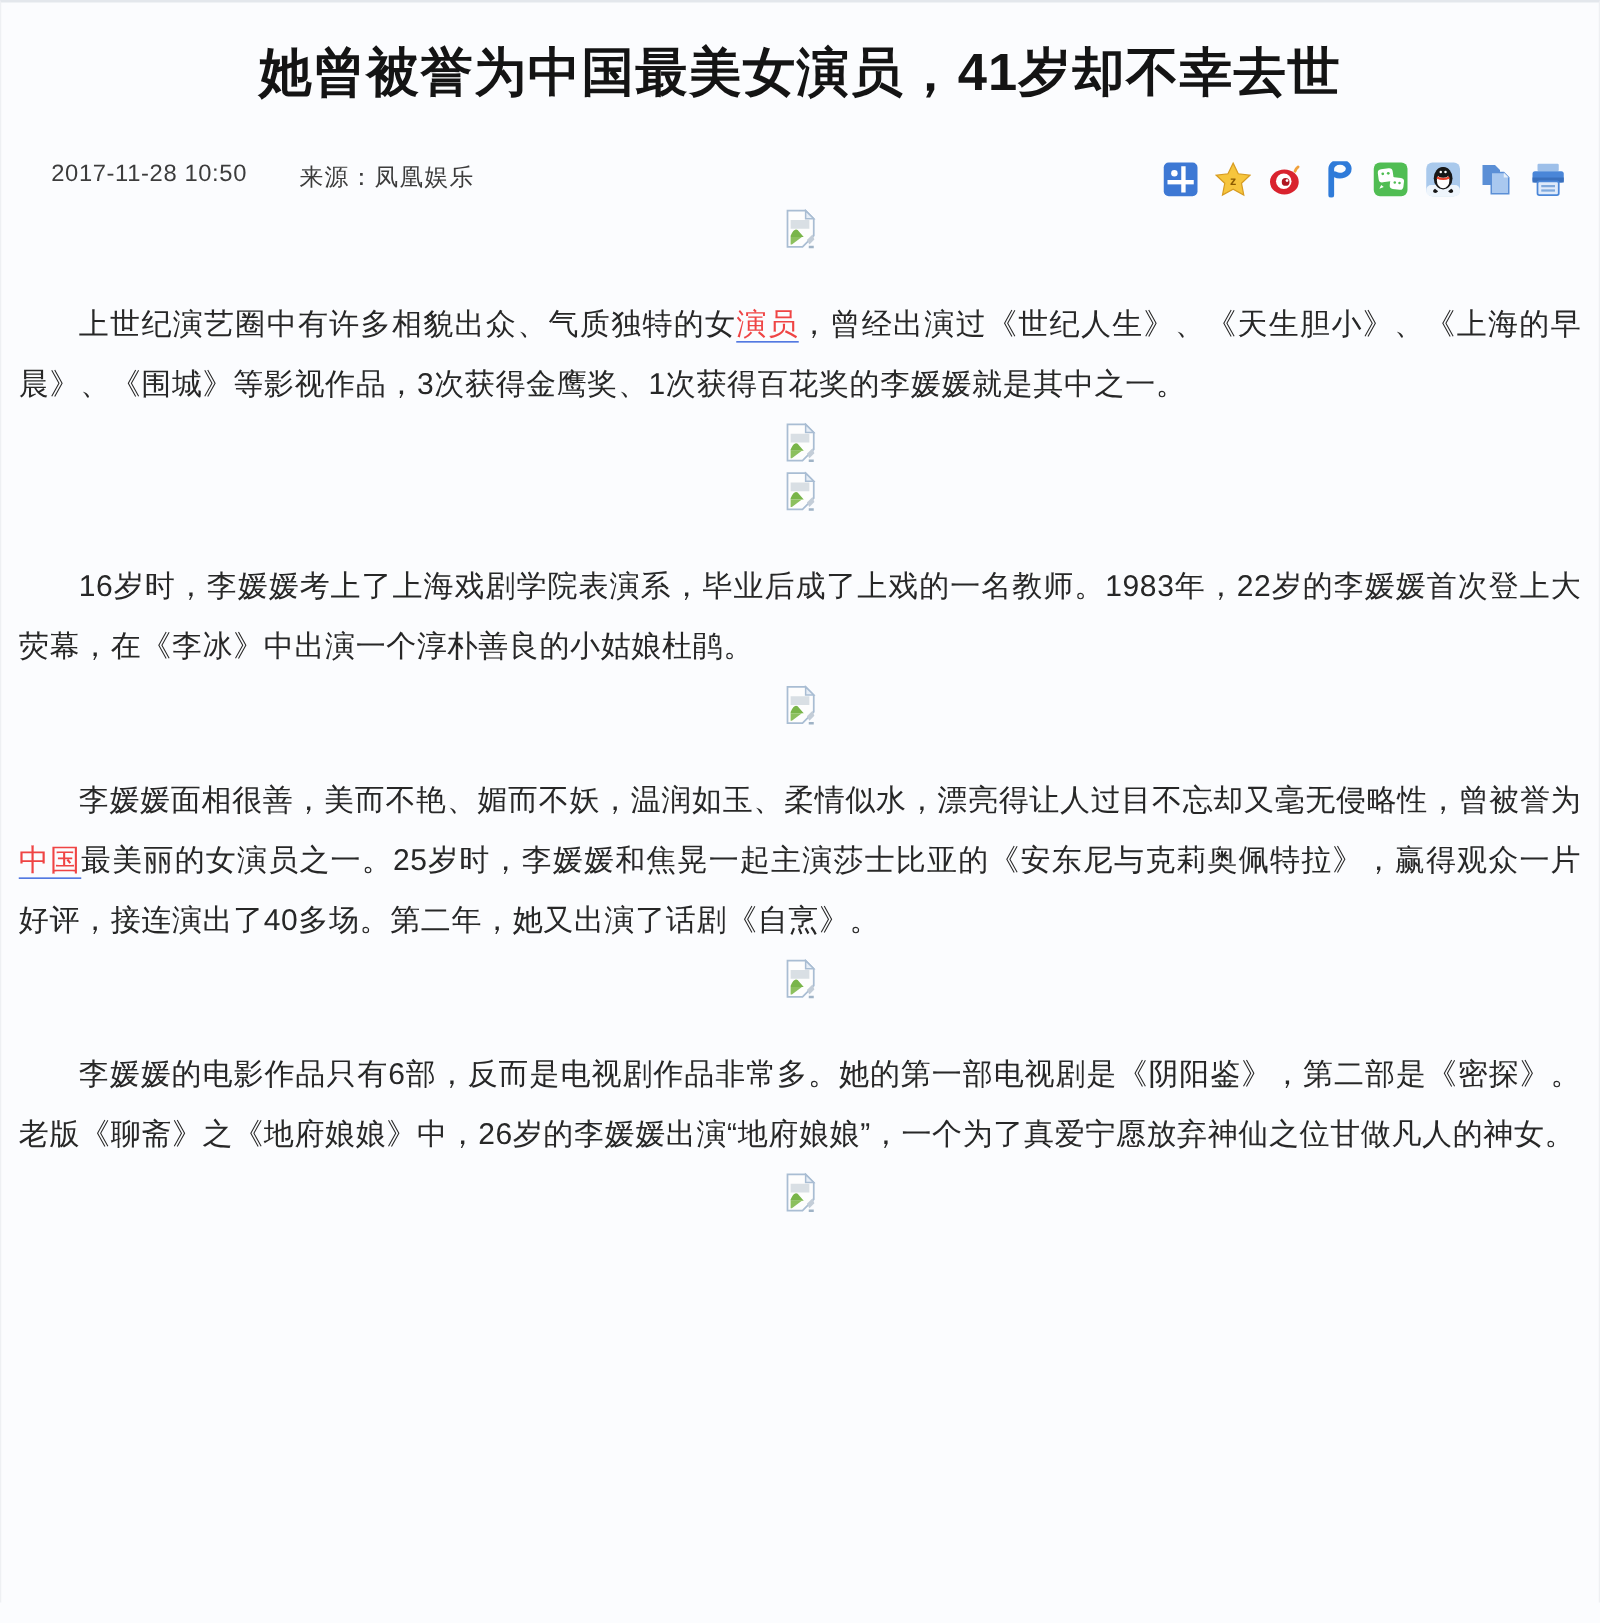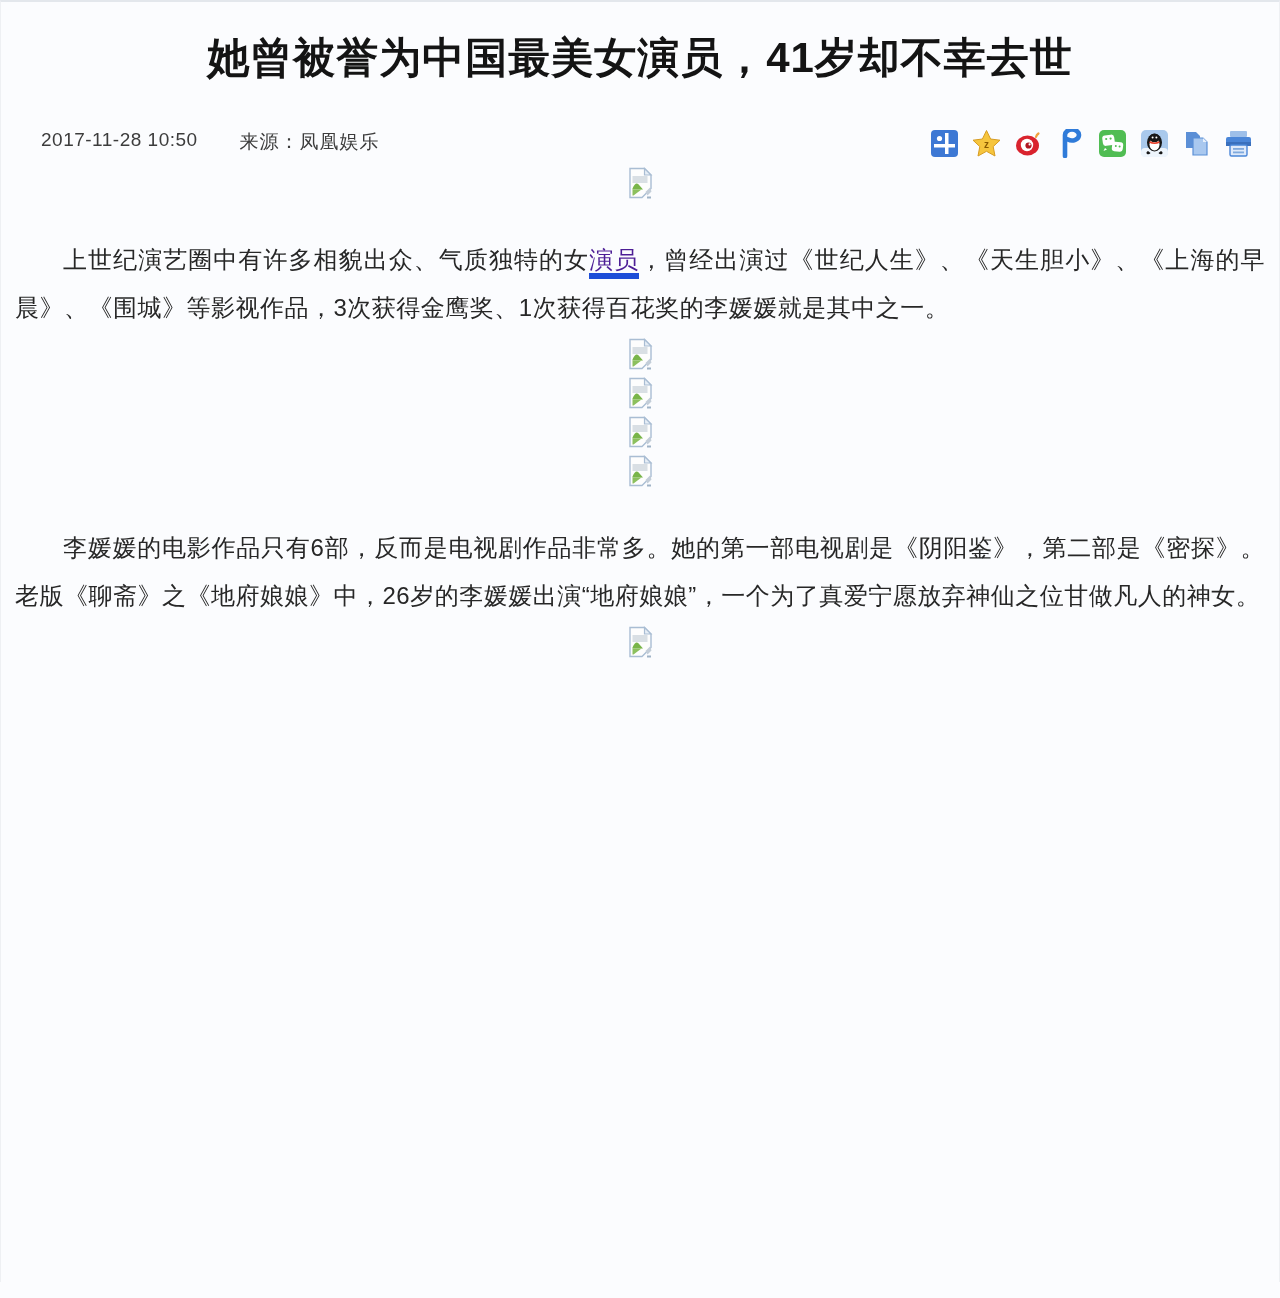--- a/index.html
+++ b/index.html
@@ -61,23 +61,23 @@
     text-indent:2em;
     text-align:justify;
     letter-spacing:.5px;
   }
   .img-ph{
     display:block;
     margin:6px auto 0;
     width:27px;height:33px;
   }
   .inline-link{
-    color:#4c1d95;
+    color:#ef4444;
     text-decoration:none;
-    border-bottom:6px solid #1d4ed8;
+    border-bottom:1px solid #1d4ed8;
     cursor:pointer;
   }
 </style>
 </head>
 <body>
 
 <div class="page">
 
   <h1 class="article-title">她曾被誉为中国最美女演员，41岁却不幸去世</h1>
 
@@ -174,29 +174,31 @@
   </svg>
   <svg class="img-ph" viewBox="0 0 27 33">
     <path d="M3 1.5 H17.5 L24 8 V21.5 L15 30.5 H3 Z" fill="#fdfdfd" stroke="#a9bdd3" stroke-width="1.4"></path>
     <path d="M17.5 1.5 V8 H24 Z" fill="#e7eef6" stroke="#a9bdd3" stroke-width="1.2"></path>
     <rect x="5.5" y="9" width="15" height="7" fill="#d9dfe4"></rect>
     <path d="M5.5 21.5 Q9 13.5 12.5 18.5 L16 22.5 H5.5 Z" fill="#79b549"></path>
     <path d="M5.5 22.5 H14.5 L6.5 28.5 H5.5 Z" fill="#8cc05e"></path>
     <path d="M18.5 25 L23 20.5 L24.5 24.5 L20.5 28.5 Z" fill="#c3cdd8"></path>
     <path d="M20 29.5 h4 v2 h-4 Z" fill="#9fb3c6"></path>
   </svg>
-  <svg class="img-ph" viewBox="0 0 27 33">
-    <path d="M3 1.5 H17.5 L24 8 V21.5 L15 30.5 H3 Z" fill="#fdfdfd" stroke="#a9bdd3" stroke-width="1.4"></path>
-    <path d="M17.5 1.5 V8 H24 Z" fill="#e7eef6" stroke="#a9bdd3" stroke-width="1.2"></path>
-    <rect x="5.5" y="9" width="15" height="7" fill="#d9dfe4"></rect>
-    <path d="M5.5 21.5 Q9 13.5 12.5 18.5 L16 22.5 H5.5 Z" fill="#79b549"></path>
-    <path d="M5.5 22.5 H14.5 L6.5 28.5 H5.5 Z" fill="#8cc05e"></path>
-    <path d="M18.5 25 L23 20.5 L24.5 24.5 L20.5 28.5 Z" fill="#c3cdd8"></path>
-    <path d="M20 29.5 h4 v2 h-4 Z" fill="#9fb3c6"></path>
-  </svg>
+<p class="para">16岁时，李媛媛考上了上海戏剧学院表演系，毕业后成了上戏的一名教师。1983年，22岁的李媛媛首次登上大荧幕，在《李冰》中出演一个淳朴善良的小姑娘杜鹃。</p>
+  <svg class="img-ph" viewBox="0 0 27 33">
+    <path d="M3 1.5 H17.5 L24 8 V21.5 L15 30.5 H3 Z" fill="#fdfdfd" stroke="#a9bdd3" stroke-width="1.4"></path>
+    <path d="M17.5 1.5 V8 H24 Z" fill="#e7eef6" stroke="#a9bdd3" stroke-width="1.2"></path>
+    <rect x="5.5" y="9" width="15" height="7" fill="#d9dfe4"></rect>
+    <path d="M5.5 21.5 Q9 13.5 12.5 18.5 L16 22.5 H5.5 Z" fill="#79b549"></path>
+    <path d="M5.5 22.5 H14.5 L6.5 28.5 H5.5 Z" fill="#8cc05e"></path>
+    <path d="M18.5 25 L23 20.5 L24.5 24.5 L20.5 28.5 Z" fill="#c3cdd8"></path>
+    <path d="M20 29.5 h4 v2 h-4 Z" fill="#9fb3c6"></path>
+  </svg>
+<p class="para">李媛媛面相很善，美而不艳、媚而不妖，温润如玉、柔情似水，漂亮得让人过目不忘却又毫无侵略性，曾被誉为<a class="inline-link" href="#">中国</a>最美丽的女演员之一。25岁时，李媛媛和焦晃一起主演莎士比亚的《安东尼与克莉奥佩特拉》，赢得观众一片好评，接连演出了40多场。第二年，她又出演了话剧《自烹》。</p>
   <svg class="img-ph" viewBox="0 0 27 33">
     <path d="M3 1.5 H17.5 L24 8 V21.5 L15 30.5 H3 Z" fill="#fdfdfd" stroke="#a9bdd3" stroke-width="1.4"></path>
     <path d="M17.5 1.5 V8 H24 Z" fill="#e7eef6" stroke="#a9bdd3" stroke-width="1.2"></path>
     <rect x="5.5" y="9" width="15" height="7" fill="#d9dfe4"></rect>
     <path d="M5.5 21.5 Q9 13.5 12.5 18.5 L16 22.5 H5.5 Z" fill="#79b549"></path>
     <path d="M5.5 22.5 H14.5 L6.5 28.5 H5.5 Z" fill="#8cc05e"></path>
     <path d="M18.5 25 L23 20.5 L24.5 24.5 L20.5 28.5 Z" fill="#c3cdd8"></path>
     <path d="M20 29.5 h4 v2 h-4 Z" fill="#9fb3c6"></path>
   </svg>
 <p class="para">李媛媛的电影作品只有6部，反而是电视剧作品非常多。她的第一部电视剧是《阴阳鉴》，第二部是《密探》。老版《聊斋》之《地府娘娘》中，26岁的李媛媛出演“地府娘娘”，一个为了真爱宁愿放弃神仙之位甘做凡人的神女。</p>

